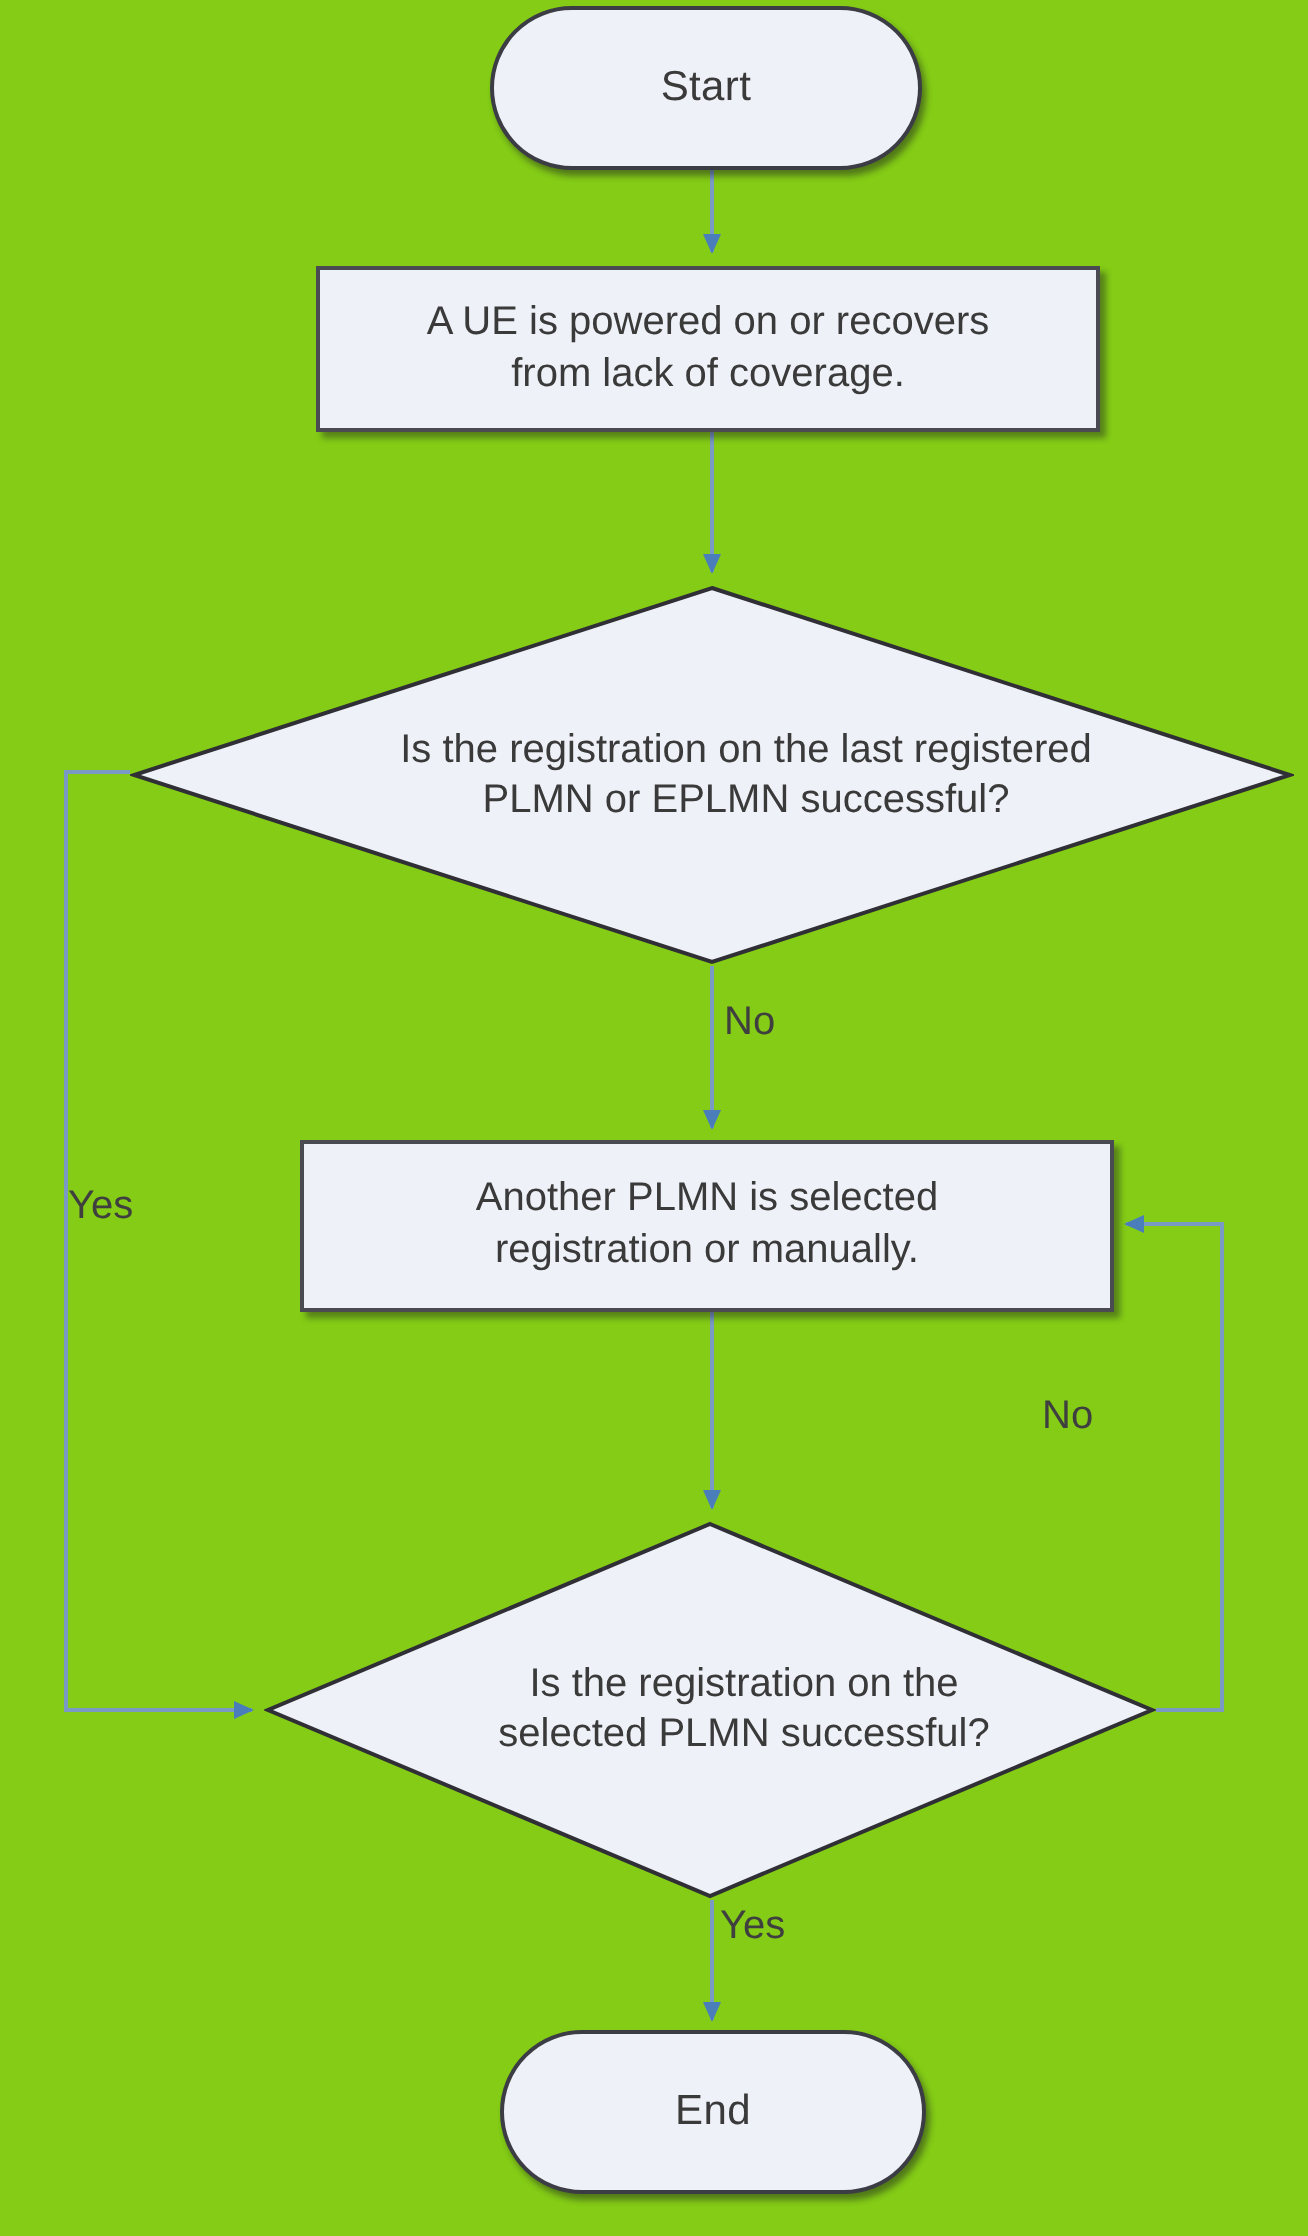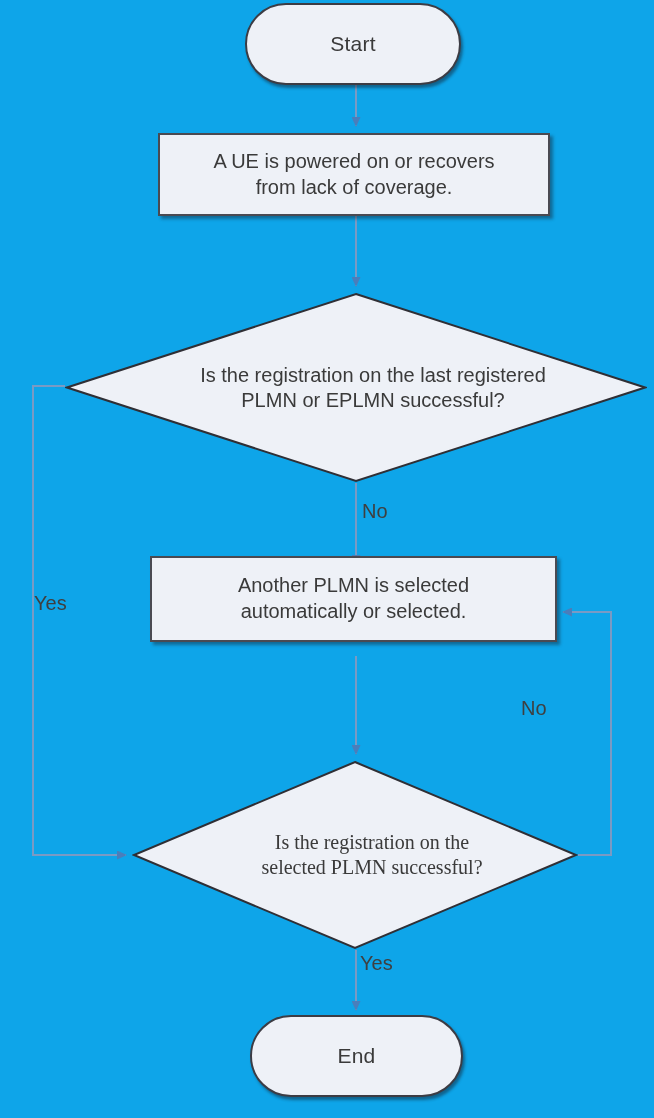--- a/index.html
+++ b/index.html
@@ -8,21 +8,21 @@
     padding: 0;
     background: #ffffff;
   }
   body {
     font-family: "Liberation Sans", sans-serif;
   }
   #canvas {
     position: relative;
     width: 654px;
     height: 1118px;
-    background: #0ea5e9;
+    background: #84cc16;
     overflow: hidden;
   }
   svg.edges {
     position: absolute;
     left: 0;
     top: 0;
     width: 654px;
     height: 1118px;
   }
   .node {
@@ -144,30 +144,30 @@
         <div>Is the registration on the last registered</div>
         <div>PLMN or EPLMN successful?</div>
       </div>
     </div>
   </div>
 
   <div class="edge-label" style="left:362px; top:500px;">No</div>
 
   <div class="edge-label" style="left:34px; top:592px;">Yes</div>
 
-  <div class="node process" style="left:150px; top:556px; width:407px; height:86px;">
+  <div class="node process" style="left:150px; top:570px; width:407px; height:86px;">
     <div>
       <div>Another PLMN is selected</div>
-      <div>automatically or selected.</div>
+      <div>registration or manually.</div>
     </div>
   </div>
 
   <div class="edge-label" style="left:521px; top:697px;">No</div>
 
-  <div class="decision-wrap" style="left:132px; top:760px; width:446px; height:190px;font-family:Liberation Serif, serif;">
+  <div class="decision-wrap" style="left:132px; top:760px; width:446px; height:190px;">
     <svg width="446" height="190" viewBox="0 0 446 190" xmlns="http://www.w3.org/2000/svg">
       <polygon points="223,2 444,95 223,188 2,95" fill="#eef1f7" stroke="#2f2f35" stroke-width="2"></polygon>
     </svg>
     <div class="decision-label">
       <div>
         <div>Is the registration on the</div>
         <div>selected PLMN successful?</div>
       </div>
     </div>
   </div>

